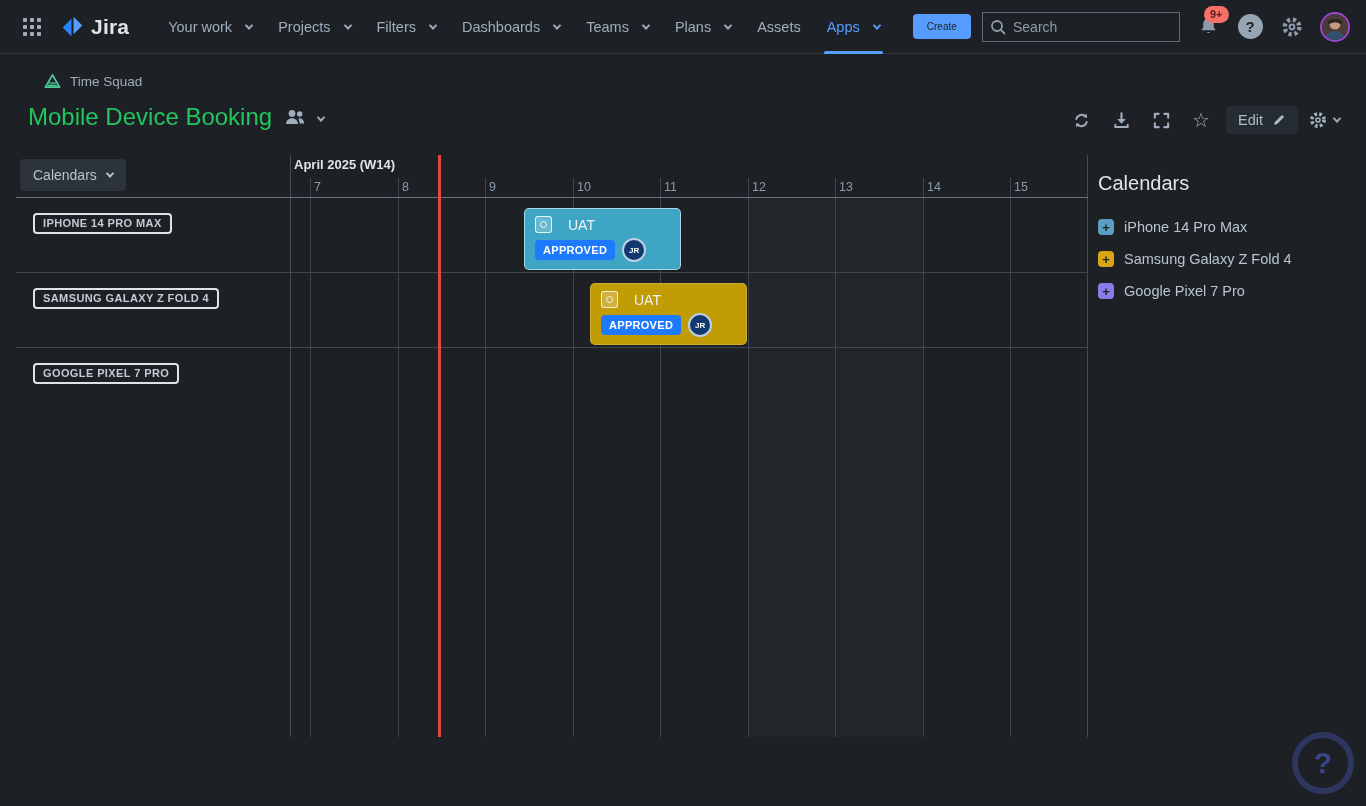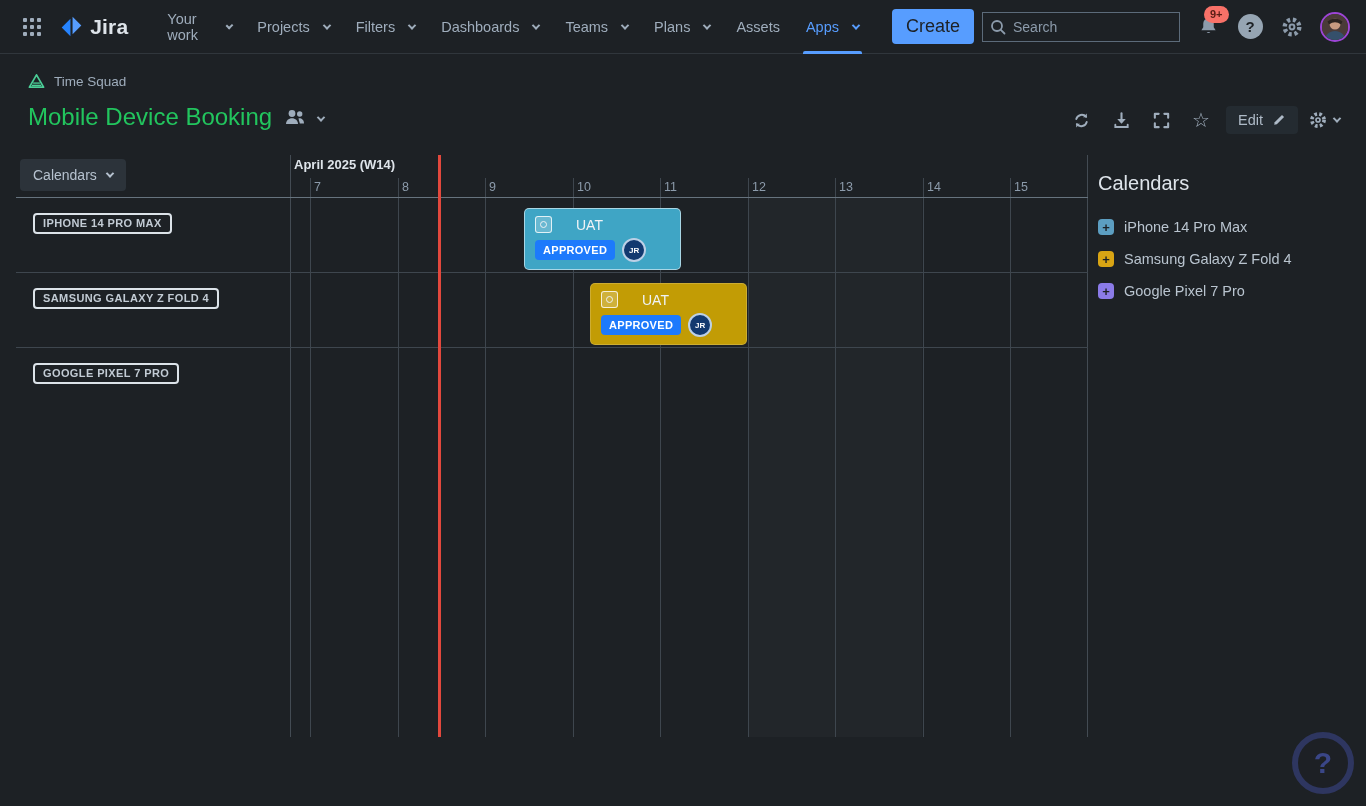--- a/index.html
+++ b/index.html
@@ -16,41 +16,41 @@
   .logo { display:flex; align-items:center; gap:6px; margin-left:4px; margin-right:18px; cursor:pointer; }
   .logo-text { font-size:21px; font-weight:700; color:#DEE4EA; letter-spacing:0.2px; }
   .nav-items { display:flex; align-items:stretch; height:54px; }
   .nav-item { position:relative; display:flex; align-items:center; gap:14px; padding:0 13px;
               font-size:14.5px; color:#9FADBC; cursor:pointer; }
   .nav-item.active { color:#579DFF; }
   .nav-item.active::after { content:""; position:absolute; left:10px; right:10px; bottom:0;
               height:3px; background:#579DFF; border-radius:2px 2px 0 0; }
   .chev { display:inline-block; width:6px; height:6px; border-right:2px solid currentColor;
           border-bottom:2px solid currentColor; transform:rotate(45deg) translate(-1px,-1px); }
-  .create-btn { margin-left:12px; background:#579DFF; color:#1D2125; font-size:18px; font-weight:500;
+  .create-btn { margin-left:12px; background:#579DFF; color:#1D2125; font-size:10px; font-weight:500;
                 border:none; border-radius:4px; padding:7px 14px; cursor:pointer; }
   .nav-right { margin-left:auto; display:flex; align-items:center; gap:14px; }
   .searchbox { position:relative; width:198px; height:30px; }
   .searchbox svg { position:absolute; left:8px; top:7px; }
   .searchbox input { width:100%; height:100%; background:transparent; border:1px solid #5C6B7A;
                      border-radius:0; color:#B6C2CF; font-size:14px; padding:0 8px 0 30px;
                      font-family:"Liberation Sans", sans-serif; outline:none; }
   .searchbox input::placeholder { color:#8C9BAB; }
   .icon-btn { position:relative; width:28px; height:28px; display:flex; align-items:center;
               justify-content:center; cursor:pointer; }
   .notif-badge { position:absolute; top:-7px; left:10px; background:#F87168; color:#591D15;
                  font-size:11px; font-weight:700; line-height:1; padding:3px 6px 3px;
                  border-radius:9px; }
   .help-circle { width:25px; height:25px; border-radius:50%; background:#96A5B3; color:#1D2125;
                  font-size:15px; font-weight:700; display:flex; align-items:center; justify-content:center; }
   .avatar { width:30px; height:30px; border-radius:50%; border:2px solid #9D45D6; overflow:hidden;
             cursor:pointer; background:#3B3440; }
 
   
-  .breadcrumb { position:absolute; top:73px; left:28px; display:flex; align-items:flex-end; gap:9px;
+  .breadcrumb { position:absolute; top:73px; left:44px; display:flex; align-items:flex-end; gap:9px;
                 font-size:13.5px; color:#9FADBC; cursor:pointer; }
   .page-title-row { position:absolute; top:103px; left:28px; display:flex; align-items:center; gap:12px; }
   .page-title { font-size:24px; font-weight:500; color:#22c55e; }
   .title-chev { color:#9FADBC; margin-top:4px; }
   .header-actions { position:absolute; top:105px; right:26px; display:flex; align-items:center; gap:10px; }
   .tool-icon { width:30px; height:30px; display:flex; align-items:center; justify-content:center;
                color:#9FADBC; cursor:pointer; border-radius:4px; }
   .star-glyph { font-size:20px; line-height:1; color:#9FADBC; }
   .edit-btn { display:flex; align-items:center; gap:9px; background:#242B31; border:none;
               border-radius:4px; padding:6px 12px; color:#AEBAC7; font-size:14.5px; cursor:pointer;
@@ -75,21 +75,21 @@
   .today-line { position:absolute; top:0; bottom:0; left:438px; width:3px; }
 
   .row-label { position:absolute; left:33px; display:inline-block; border:2px solid #DCE3E9;
                border-radius:4px; padding:2px 8px 3px; font-size:11px; font-weight:700;
                letter-spacing:0.4px; color:#C2CBD4; background:#1D2125; }
 
   .event { position:absolute; width:157px; height:62px; border-radius:5px; padding:7px 10px;
            cursor:pointer; }
   .event.teal { border:1px solid rgba(255,255,255,0.55); }
   .event.gold { border:1px solid rgba(255,255,255,0.18); }
-  .event-top { display:flex; align-items:center; gap:24px; }
+  .event-top { display:flex; align-items:center; gap:16px; }
   .obj-icon { width:17px; height:17px; border-radius:3px; background:rgba(255,255,255,0.22);
               border:1px solid rgba(255,255,255,0.8); display:flex; align-items:center; justify-content:center; }
   .obj-icon i { display:block; width:7px; height:7px; border:1.5px solid #EDF1F4; border-radius:50%; }
   .event-title { font-size:14px; color:#EFF3F6; }
   .event-bottom { display:flex; align-items:center; gap:7px; margin-top:5px; }
   .status-badge { color:#FFFFFF; font-size:11px; font-weight:700; letter-spacing:0.3px;
                   padding:4px 8px; border-radius:4px; }
   .assignee { width:24px; height:24px; border-radius:50%; background:#12396F;
               border:2px solid #BCD0E6; color:#FFFFFF; font-size:8px; font-weight:700;
               display:flex; align-items:center; justify-content:center; }

